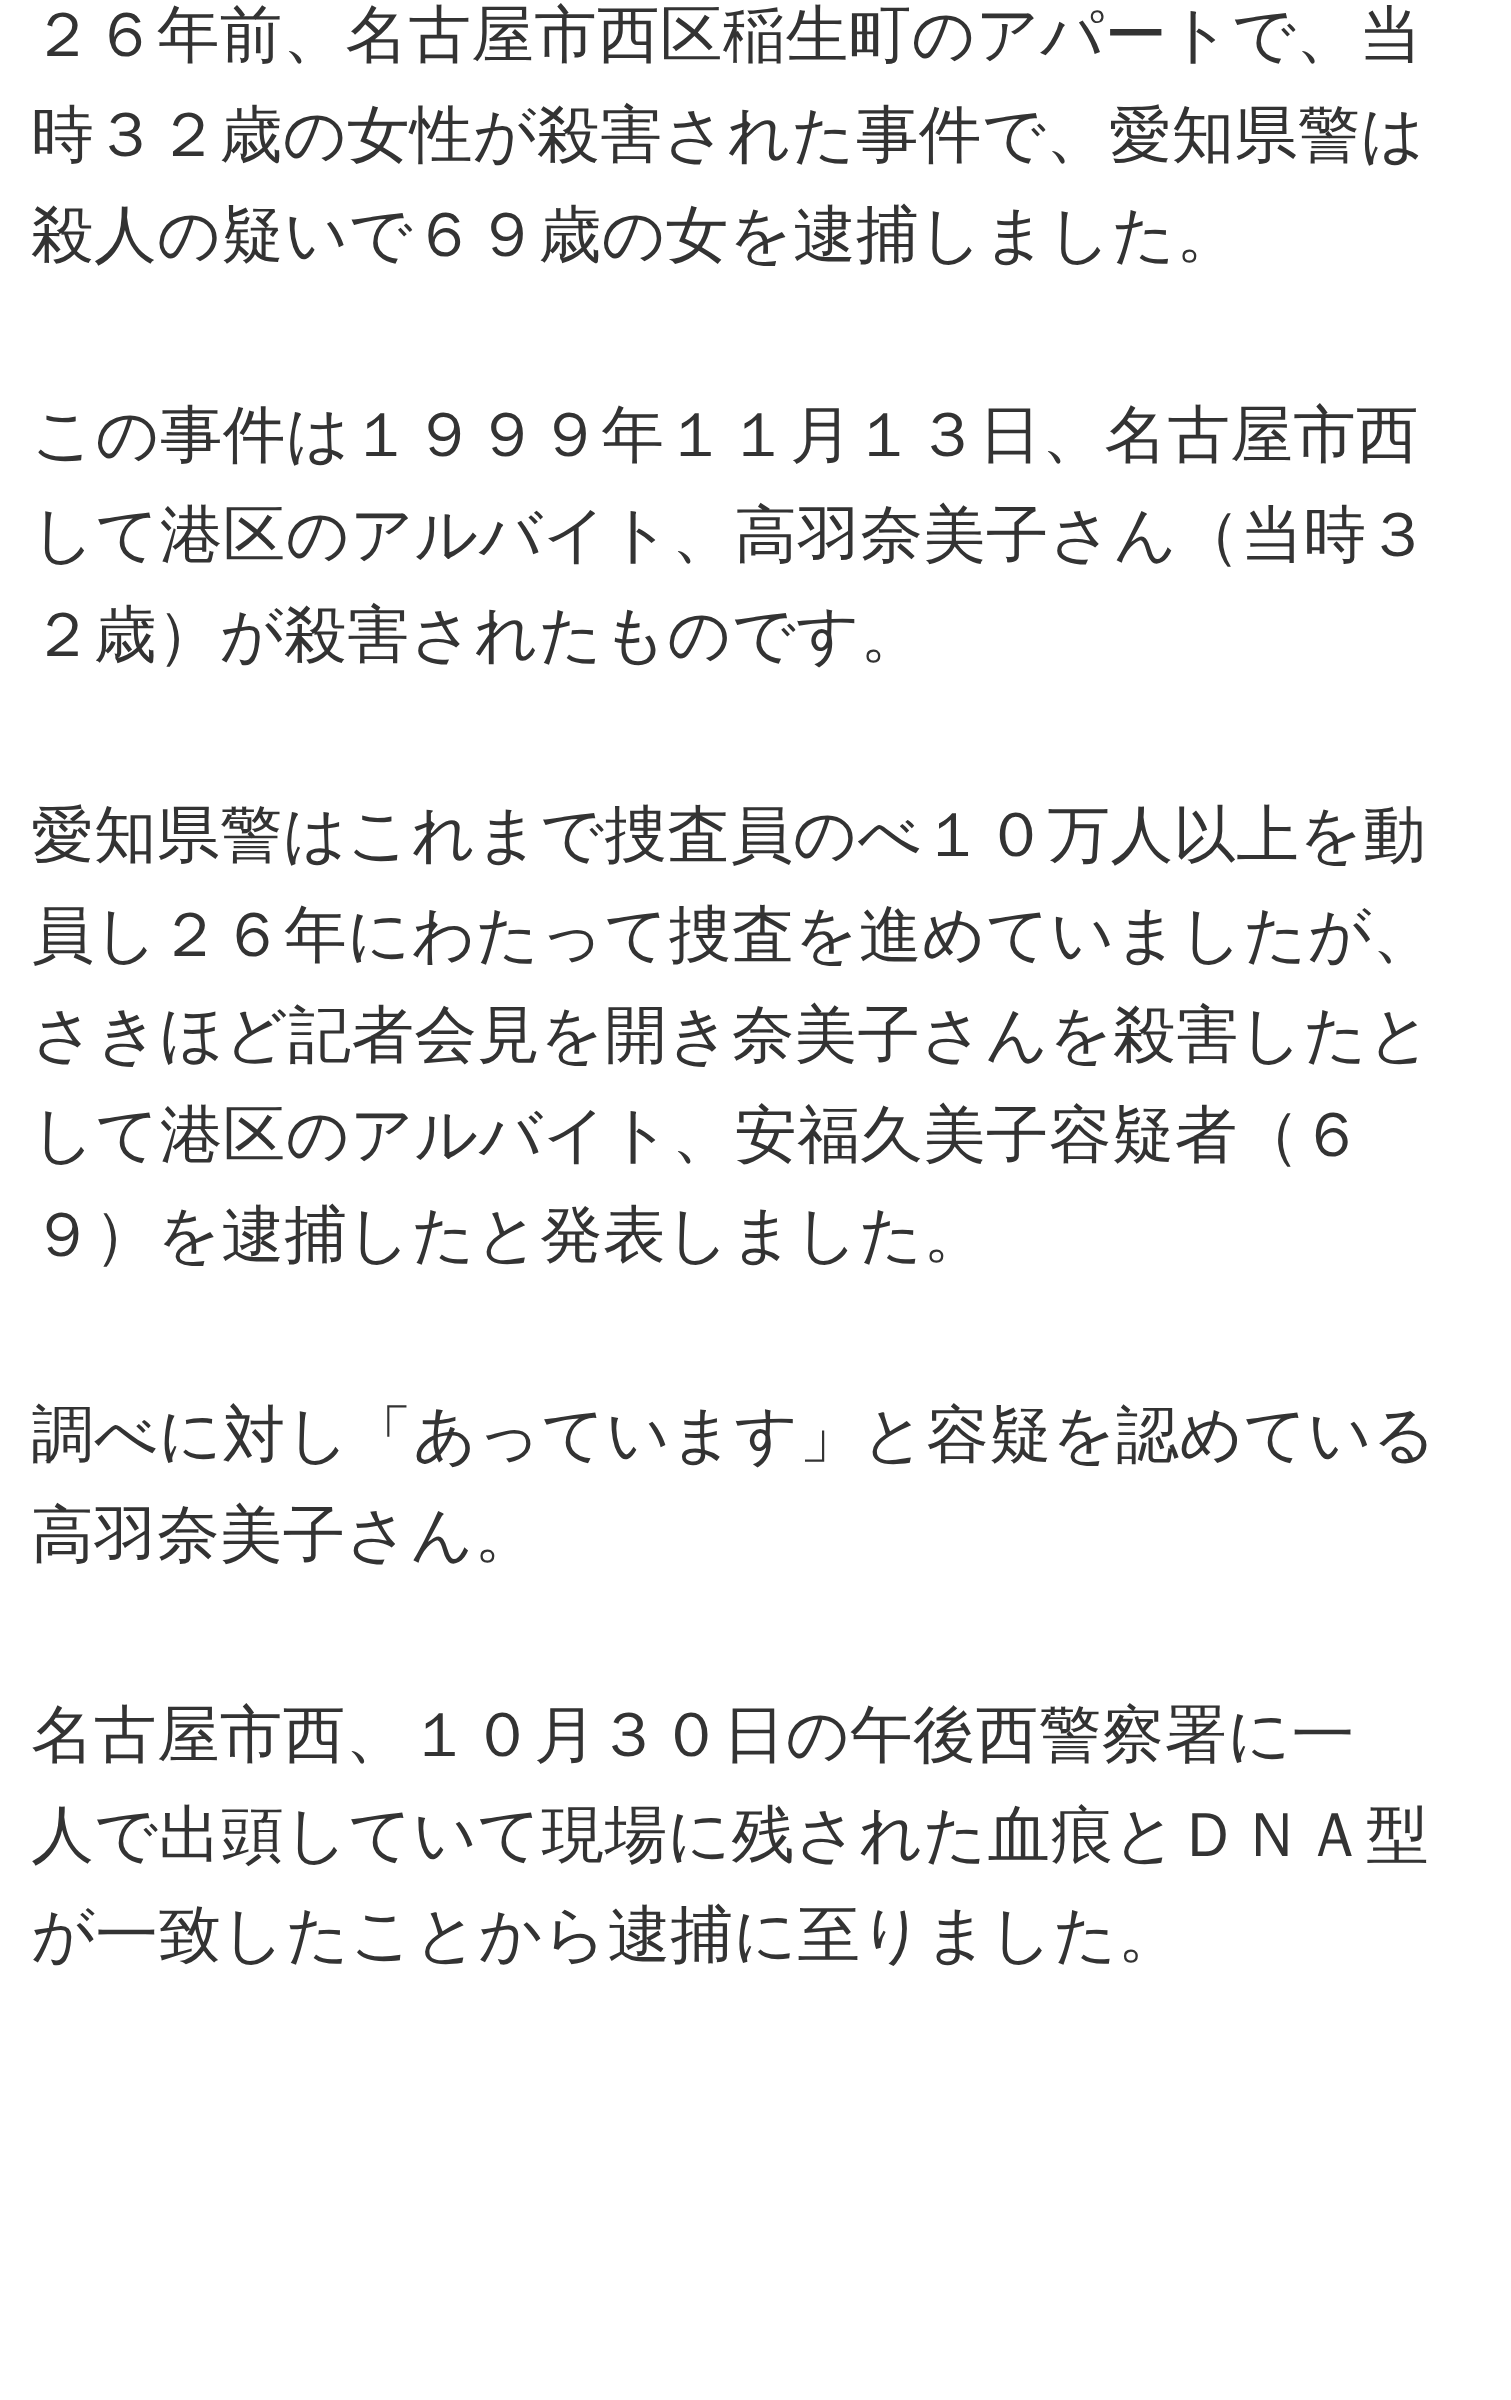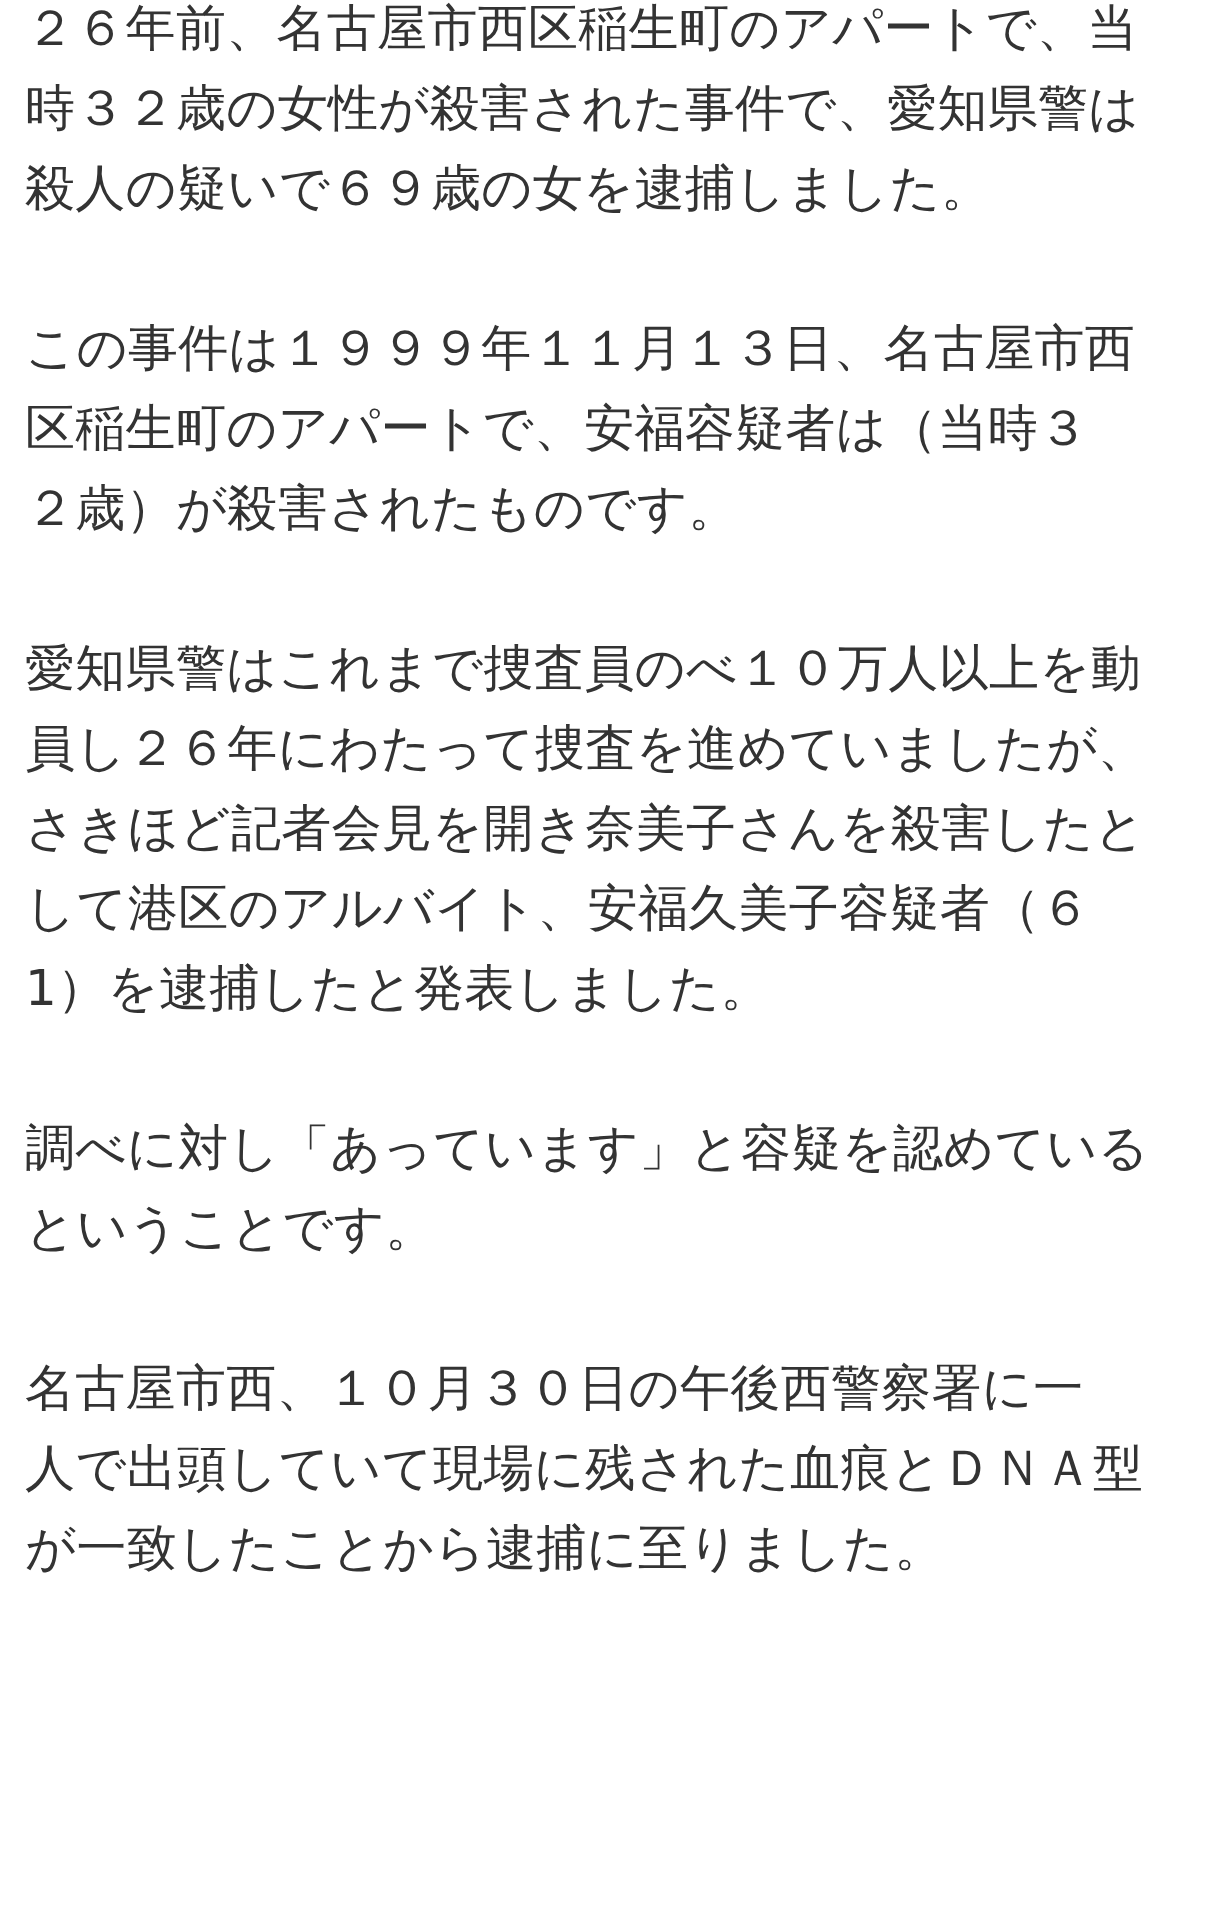--- a/index.html
+++ b/index.html
@@ -35,26 +35,26 @@
 </style>
 </head>
 <body>
 
 <main class="page">
   <article class="news-body">
     <p>２６年前、名古屋市西区稲生町のアパートで、当
 時３２歳の女性が殺害された事件で、愛知県警は
 殺人の疑いで６９歳の女を逮捕しました。</p>
     <p>この事件は１９９９年１１月１３日、名古屋市西
-区稲生町のアパートで、安福容疑者は（当時３
+して港区のアルバイト、高羽奈美子さん（当時３
 ２歳）が殺害されたものです。</p>
     <p>愛知県警はこれまで捜査員のべ１０万人以上を動
 員し２６年にわたって捜査を進めていましたが、
 さきほど記者会見を開き奈美子さんを殺害したと
 して港区のアルバイト、安福久美子容疑者（６
-1）を逮捕したと発表しました。</p>
+９）を逮捕したと発表しました。</p>
     <p>調べに対し「あっています」と容疑を認めている
-ということです。</p>
+高羽奈美子さん。</p>
     <p>名古屋市西、１０月３０日の午後西警察署に一
 人で出頭していて現場に残された血痕とＤＮＡ型
 が一致したことから逮捕に至りました。</p>
   </article>
 </main>
 
 </body></html>

